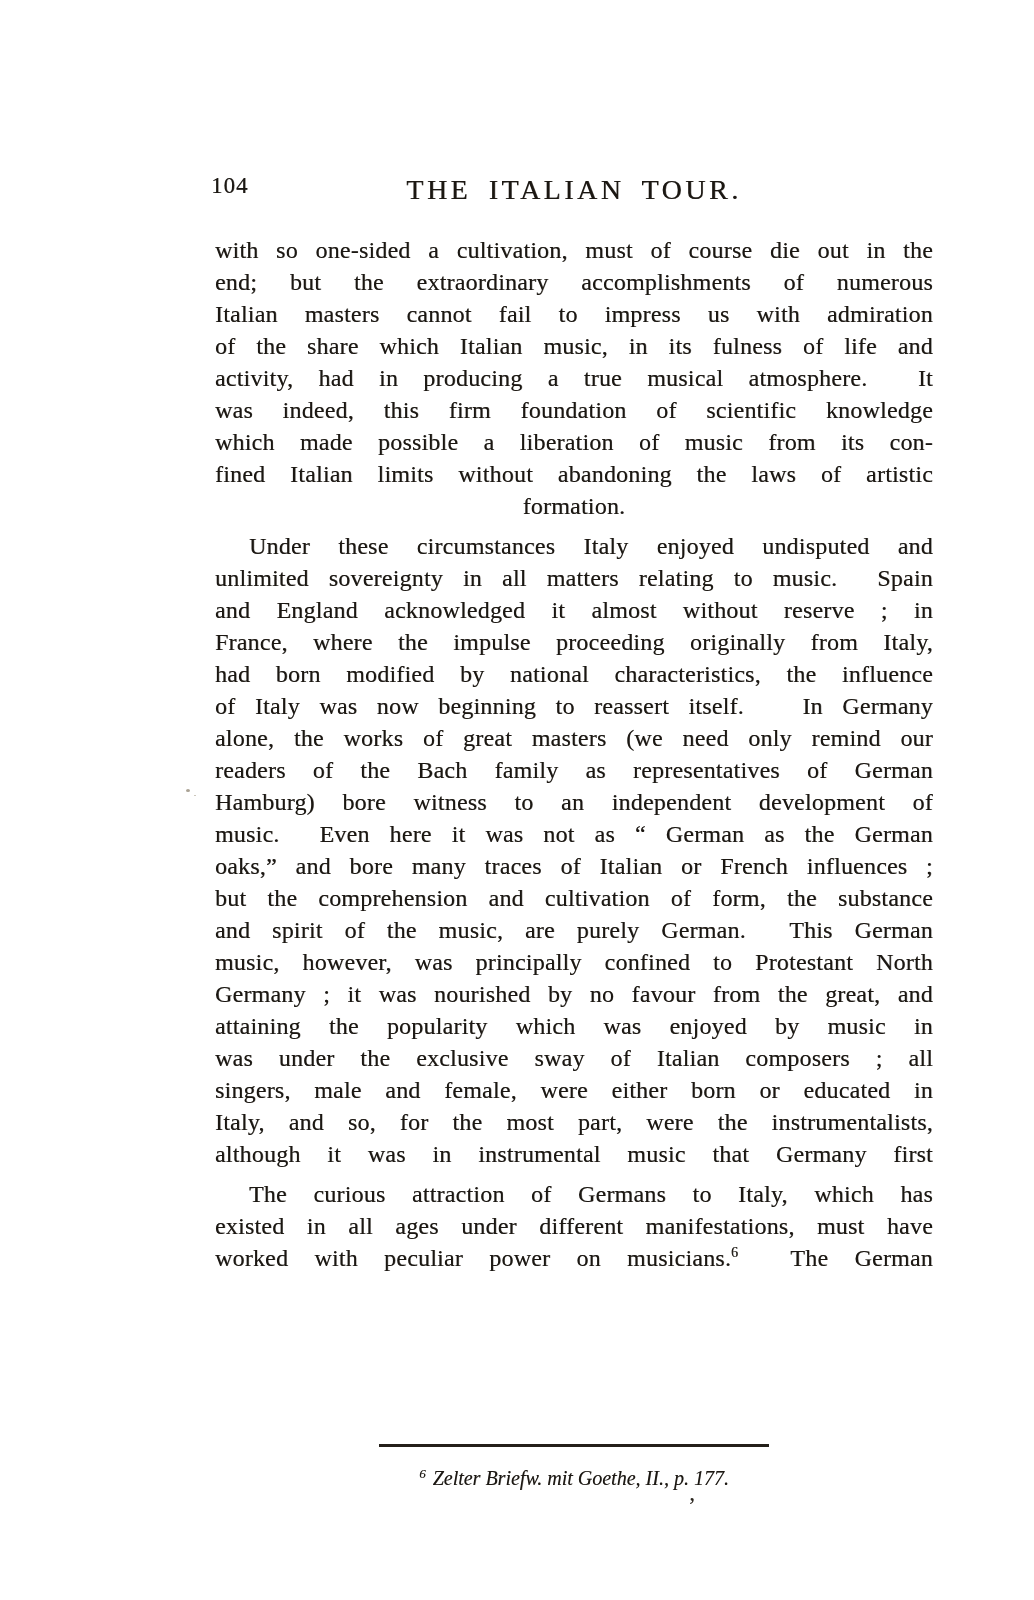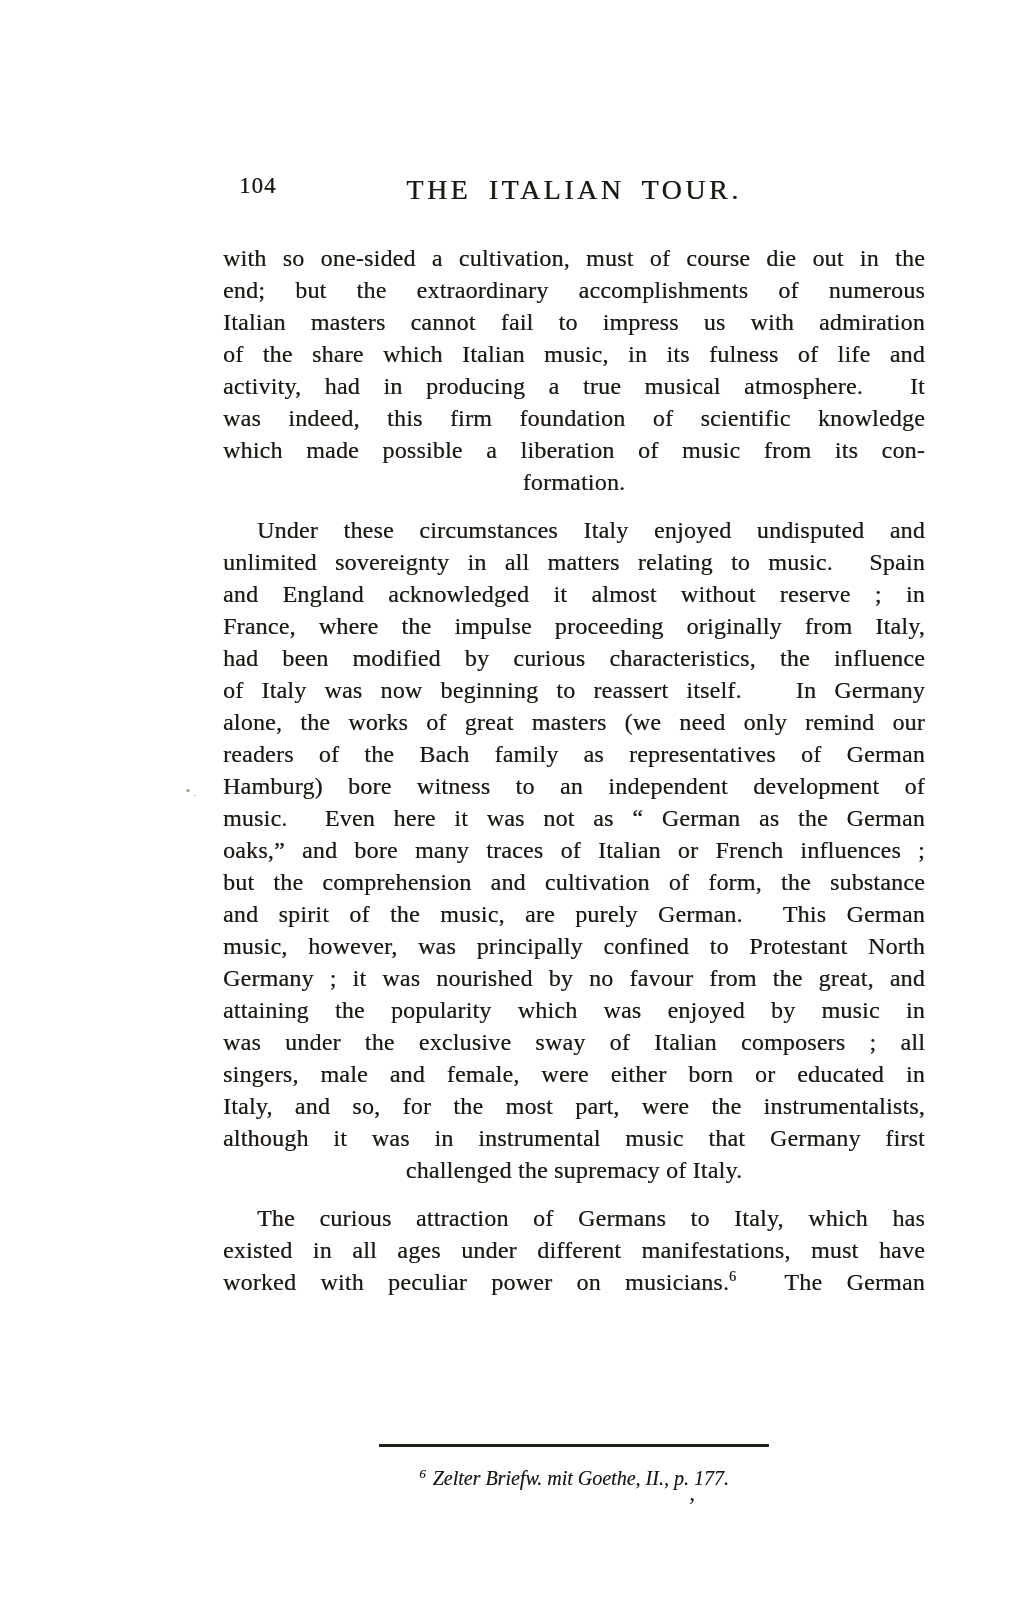--- a/index.html
+++ b/index.html
@@ -24,21 +24,20 @@
     width: 734px;
     height: 30px;
   }
   .page-num {
     position: absolute;
     left: 4px;
     top: 1px;
     font-size: 23px;
     letter-spacing: 1px;
     text-shadow: 0.4px 0 0 rgba(27,23,18,0.6);
-    margin-left: 28px;
   }
   .head-title {
     position: absolute;
     left: 0;
     right: 0;
     top: 2px;
     text-align: center;
     font-size: 28px;
     letter-spacing: 3.5px;
     word-spacing: 7px;
@@ -47,21 +46,21 @@
   
   .body-text {
     position: absolute;
     left: 207px;
     top: 226px;
     width: 734px;
     font-size: 24px;
     letter-spacing: 0.2px;
     text-shadow: 0.4px 0 0 rgba(27,23,18,0.55);
   }
-  .para { margin: 16px; padding: 0; }
+  .para { margin: 8px; padding: 0; }
   .line {
     height: 32px;
     line-height: 32px;
     overflow: hidden;
     white-space: pre-wrap;
     text-align: center;
   }
   .line.just { text-align: justify; }
   .line.just::after {
     content: "";
@@ -131,44 +130,44 @@
 
   <main class="body-text" id="body-text">
       <div class="para">
         <div class="line just">with so one-sided a cultivation, must of course die out in the</div>
         <div class="line just">end; but the extraordinary accomplishments of numerous</div>
         <div class="line just">Italian masters cannot fail to impress us with admiration</div>
         <div class="line just">of the share which Italian music, in its fulness of life and</div>
         <div class="line just">activity, had in producing a true musical atmosphere.  It</div>
         <div class="line just">was indeed, this firm foundation of scientific knowledge</div>
         <div class="line just">which made possible a liberation of music from its con-</div>
+        <div class="line just">fined Italian limits without abandoning the laws of artistic</div>
         <div class="line">formation.</div>
       </div>
       <div class="para">
         <div class="line indent just">Under these circumstances Italy enjoyed undisputed and</div>
         <div class="line just">unlimited sovereignty in all matters relating to music.  Spain</div>
         <div class="line just">and England acknowledged it almost without reserve ; in</div>
         <div class="line just">France, where the impulse proceeding originally from Italy,</div>
-        <div class="line just">had been modified by curious characteristics, the influence</div>
+        <div class="line just">had born modified by national characteristics, the influence</div>
         <div class="line just">of Italy was now beginning to reassert itself.   In Germany</div>
         <div class="line just">alone, the works of great masters (we need only remind our</div>
         <div class="line just">readers of the Bach family as representatives of German</div>
         <div class="line just">Hamburg) bore witness to an independent development of</div>
         <div class="line just">music.  Even here it was not as “ German as the German</div>
         <div class="line just">oaks,” and bore many traces of Italian or French influences ;</div>
         <div class="line just">but the comprehension and cultivation of form, the substance</div>
         <div class="line just">and spirit of the music, are purely German.  This German</div>
         <div class="line just">music, however, was principally confined to Protestant North</div>
         <div class="line just">Germany ; it was nourished by no favour from the great, and</div>
         <div class="line just">attaining the popularity which was enjoyed by music in</div>
         <div class="line just">was under the exclusive sway of Italian composers ; all</div>
         <div class="line just">singers, male and female, were either born or educated in</div>
         <div class="line just">Italy, and so, for the most part, were the instrumentalists,</div>
         <div class="line just">although it was in instrumental music that Germany first</div>
-        <div class="line">challenged the supremacy of Italy.</div>
       </div>
       <div class="para">
         <div class="line indent just">The curious attraction of Germans to Italy, which has</div>
         <div class="line just">existed in all ages under different manifestations, must have</div>
         <div class="line just">worked with peculiar power on musicians.<sup>6</sup>  The German</div>
       </div>
     </main>
 
   <div class="footnote-rule"></div>
 

